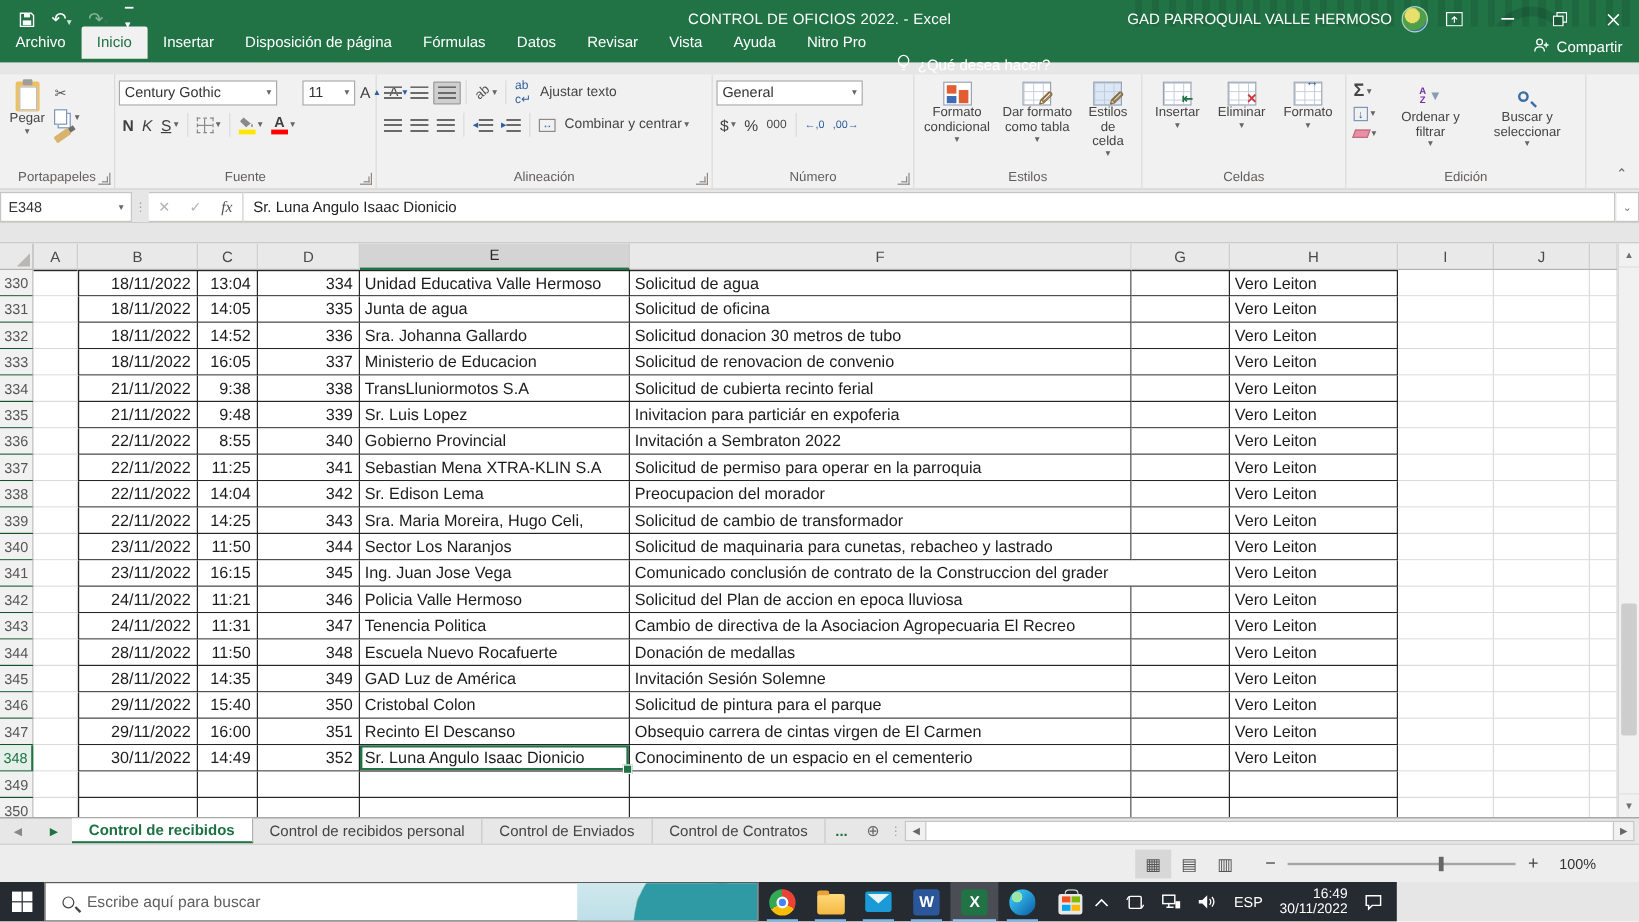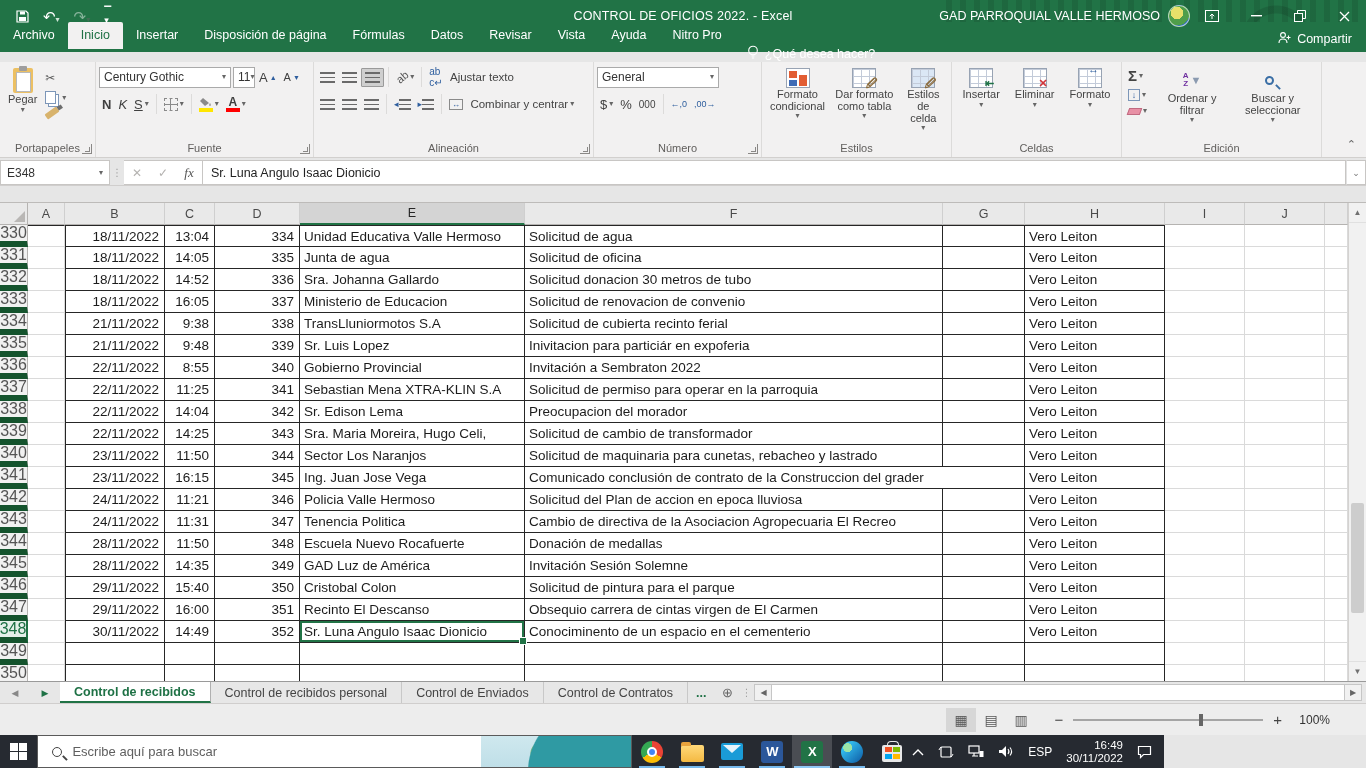--- a/index.html
+++ b/index.html
@@ -89,21 +89,21 @@
   
   .gridwrap { position:absolute; left:0; top:203px; width:1366px; height:478px; background:#fff; overflow:hidden; }
   .ghead, .grow { display:grid; grid-template-columns:28px 37px 100px 50px 85px 225px 418px 82px 140px 80px 80px 23px; }
   .ghead { height:22px; }
   .hcell { background:#e9e9e9; border-right:1px solid #cfcfcf; border-bottom:1px solid #b5b3b1; display:flex; align-items:center; justify-content:center; font-size:12.5px; color:#4a4a4a; }
   .hcell.hsel { background:#d4d4d4; border-bottom:2px solid #217346; color:#262626; }
   .corner { background:#e9e9e9; border-right:1px solid #b5b3b1; border-bottom:1px solid #b5b3b1; position:relative; }
   .corner::after { content:""; position:absolute; right:2px; bottom:2px; border-left:11px solid transparent; border-bottom:11px solid #b9b7b5; }
   .grow { height:22px; }
   .cell { font-size:13.5px; color:#1c1c1c; display:flex; align-items:center; overflow:hidden; white-space:nowrap; background:#fff; }
-  .rowhdr { background:#f1f1f1; border-right:1px solid #b5b3b1; border-bottom:6px solid #14532d; justify-content:center; font-size:16px; color:#555; }
+  .rowhdr { background:#f1f1f1; border-right:1px solid #b5b3b1; border-bottom:1px solid #14532d; justify-content:center; font-size:12px; color:#555; }
   .rowhdr.cur { background:#e4efe9; color:#1e7145; border-right:2px solid #217346; }
   .glite { border-right:1px solid #dadada; border-bottom:1px solid #dadada; }
   .tb { border-right:1px solid #262626; border-bottom:1px solid #262626; }
   .tfirst { border-left:1px solid #262626; }
   .ttop { border-top:1px solid #262626; }
   .num { justify-content:flex-end; padding-right:5px; }
   .txt { padding-left:4px; }
   .selc { position:relative; box-shadow:inset 0 0 0 2px #217346; overflow:visible; z-index:3; }
   .selc::after { content:""; position:absolute; right:-3px; bottom:-3px; width:6px; height:6px; background:#217346; border:1px solid #fff; }
   .vscroll { position:absolute; right:0; top:203px; width:18px; height:478px; background:#f1f1f1; border-left:1px solid #d4d2d0; }
@@ -279,21 +279,21 @@
     <span class="launcher"></span>
   </div>
 
   <div class="rgroup" style="width:218px">
     <div class="rbody" style="flex-direction:column;gap:3px;width:100%">
       <div class="rrow">
         <div class="combo" style="width:132px">
             <span>Century Gothic</span>
             <span class="caret">▾</span>
           </div>
-        <div class="combo" style="width:22px;margin-left:1px">
+        <div class="combo" style="width:44px;margin-left:20px">
             <span>11</span>
             <span class="caret">▾</span>
           </div>
         <span class="mini">
             <span class="ltr" style="font-size:13px">A</span>
             <span style="font-size:7px;color:#2e5e9e">▲</span>
           </span>
         <span class="mini">
             <span class="ltr" style="font-size:11px">A</span>
             <span style="font-size:7px;color:#2e5e9e">▼</span>

